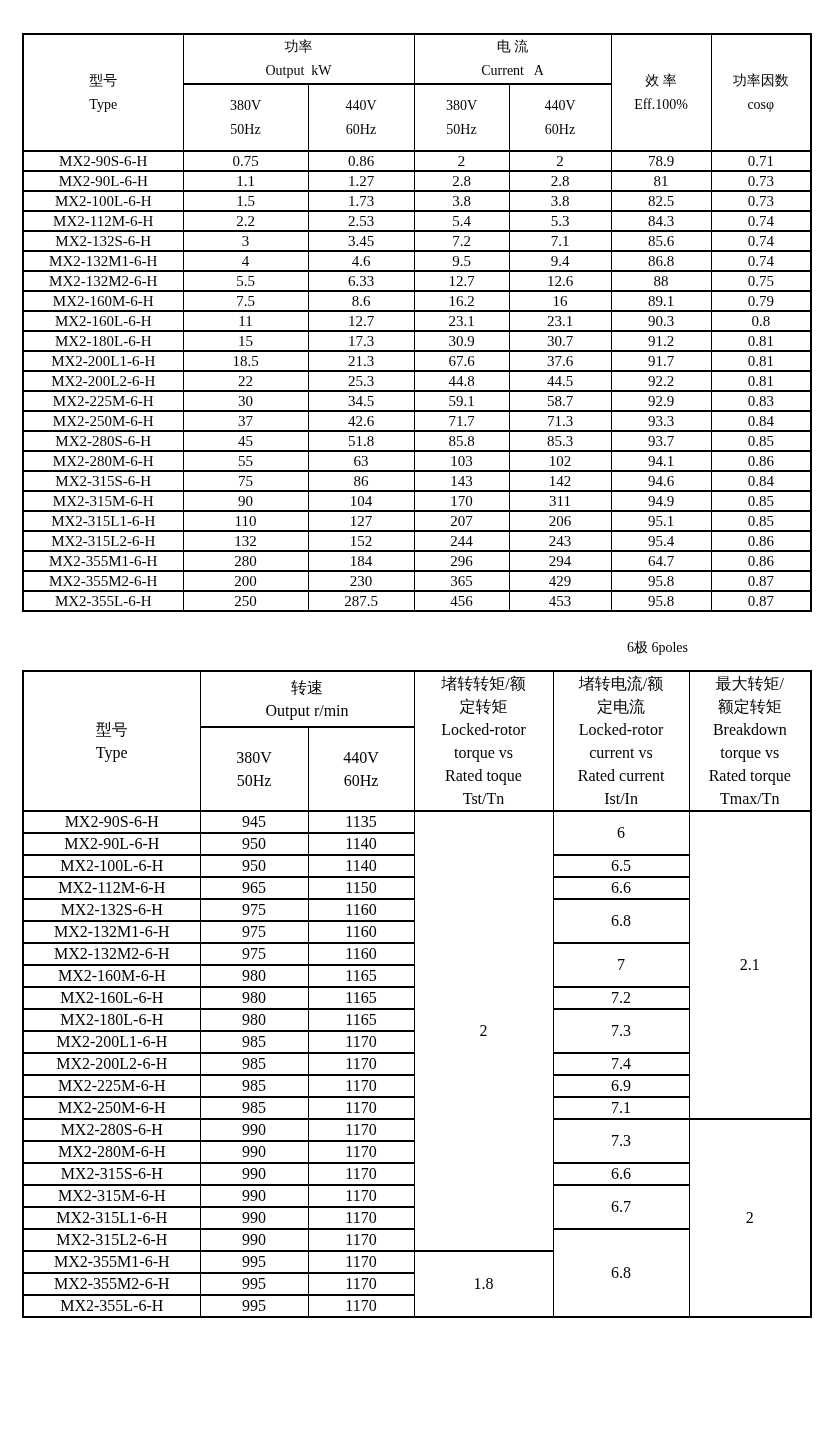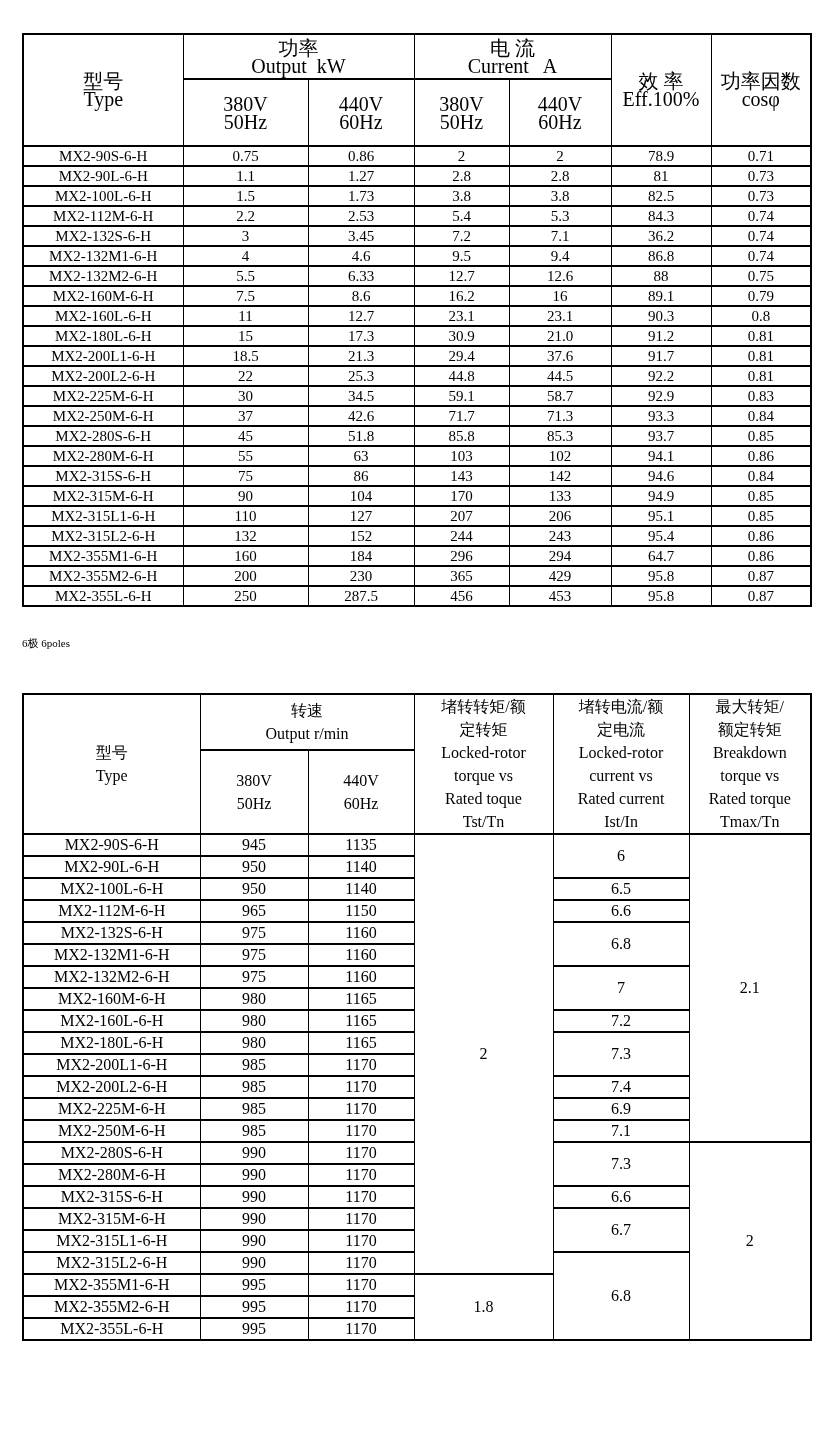--- a/index.html
+++ b/index.html
@@ -22,35 +22,35 @@
     border-top: 2px solid #000;
     border-bottom: 2px solid #000;
     text-align: center;
     vertical-align: middle;
     font-weight: normal;
     padding: 0 2px;
   }
   th { white-space: pre-wrap; }
   td { white-space: nowrap; }
 
-  .t1 th { font-size: 20px; line-height: 18px; }
+  .t1 th { font-size: 14px; line-height: 24px; }
   .t1 tr.hr1 th { height: 45px; }
   .t1 tr.hr2 th { height: 67px; }
   .t1 td { height: 20px; font-size: 15px; }
 
   .t2 th { font-size: 16px; line-height: 23px; }
   .t2 tr.hr1 th { height: 52px; }
   .t2 tr.hr2 th { height: 78px; }
   .t2 td { height: 22px; font-size: 16px; }
 
   .caption {
     width: 788px;
-    text-align: left;
-    padding: 26px 122px 40px 0;
-    font-size: 11px;
+    text-align: right;
+    padding: 26px 122px 12px 0;
+    font-size: 14px;
     line-height: 20px;
   }
 </style>
 </head>
 <body>
 
 <div class="page">
 
   <table class="t1">
     <colgroup>
@@ -122,21 +122,21 @@
           <td>5.3</td>
           <td>84.3</td>
           <td>0.74</td>
         </tr>
         <tr>
           <td>MX2-132S-6-H</td>
           <td>3</td>
           <td>3.45</td>
           <td>7.2</td>
           <td>7.1</td>
-          <td>36.2</td>
+          <td>85.6</td>
           <td>0.74</td>
         </tr>
         <tr>
           <td>MX2-132M1-6-H</td>
           <td>4</td>
           <td>4.6</td>
           <td>9.5</td>
           <td>9.4</td>
           <td>86.8</td>
           <td>0.74</td>
@@ -166,29 +166,29 @@
           <td>23.1</td>
           <td>23.1</td>
           <td>90.3</td>
           <td>0.8</td>
         </tr>
         <tr>
           <td>MX2-180L-6-H</td>
           <td>15</td>
           <td>17.3</td>
           <td>30.9</td>
-          <td>21.0</td>
+          <td>30.7</td>
           <td>91.2</td>
           <td>0.81</td>
         </tr>
         <tr>
           <td>MX2-200L1-6-H</td>
           <td>18.5</td>
           <td>21.3</td>
-          <td>29.4</td>
+          <td>67.6</td>
           <td>37.6</td>
           <td>91.7</td>
           <td>0.81</td>
         </tr>
         <tr>
           <td>MX2-200L2-6-H</td>
           <td>22</td>
           <td>25.3</td>
           <td>44.8</td>
           <td>44.5</td>
@@ -238,21 +238,21 @@
           <td>143</td>
           <td>142</td>
           <td>94.6</td>
           <td>0.84</td>
         </tr>
         <tr>
           <td>MX2-315M-6-H</td>
           <td>90</td>
           <td>104</td>
           <td>170</td>
-          <td>133</td>
+          <td>311</td>
           <td>94.9</td>
           <td>0.85</td>
         </tr>
         <tr>
           <td>MX2-315L1-6-H</td>
           <td>110</td>
           <td>127</td>
           <td>207</td>
           <td>206</td>
           <td>95.1</td>
@@ -262,21 +262,21 @@
           <td>MX2-315L2-6-H</td>
           <td>132</td>
           <td>152</td>
           <td>244</td>
           <td>243</td>
           <td>95.4</td>
           <td>0.86</td>
         </tr>
         <tr>
           <td>MX2-355M1-6-H</td>
-          <td>160</td>
+          <td>280</td>
           <td>184</td>
           <td>296</td>
           <td>294</td>
           <td>64.7</td>
           <td>0.86</td>
         </tr>
         <tr>
           <td>MX2-355M2-6-H</td>
           <td>200</td>
           <td>230</td>

